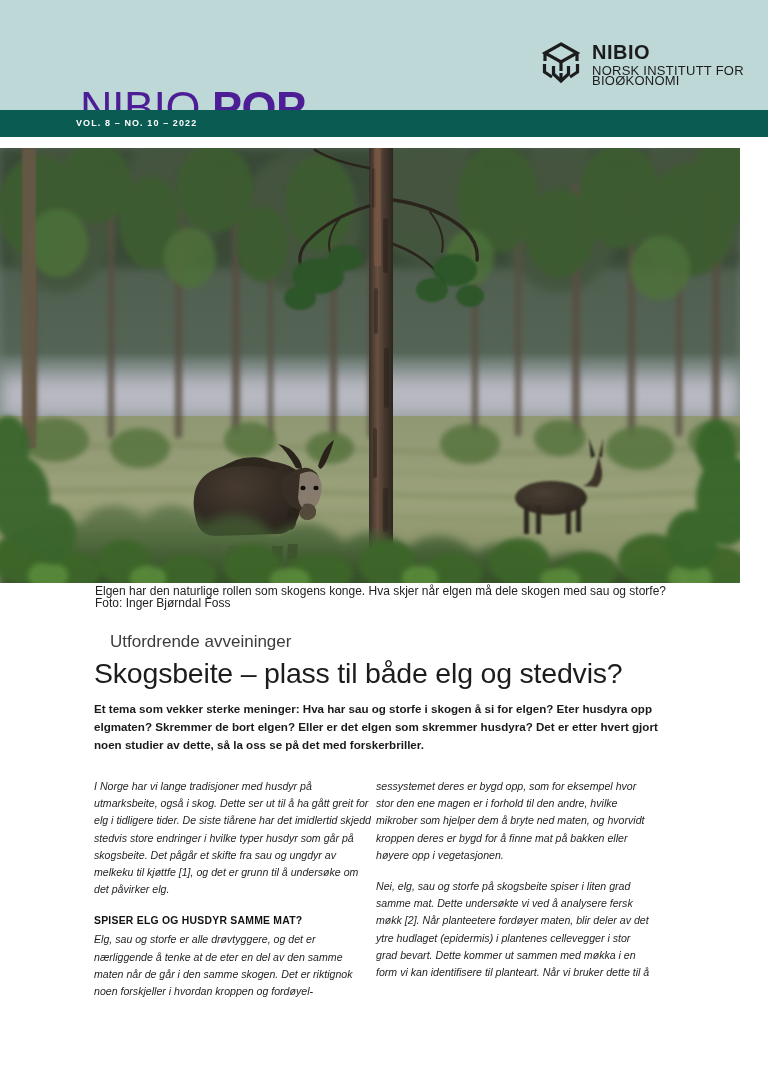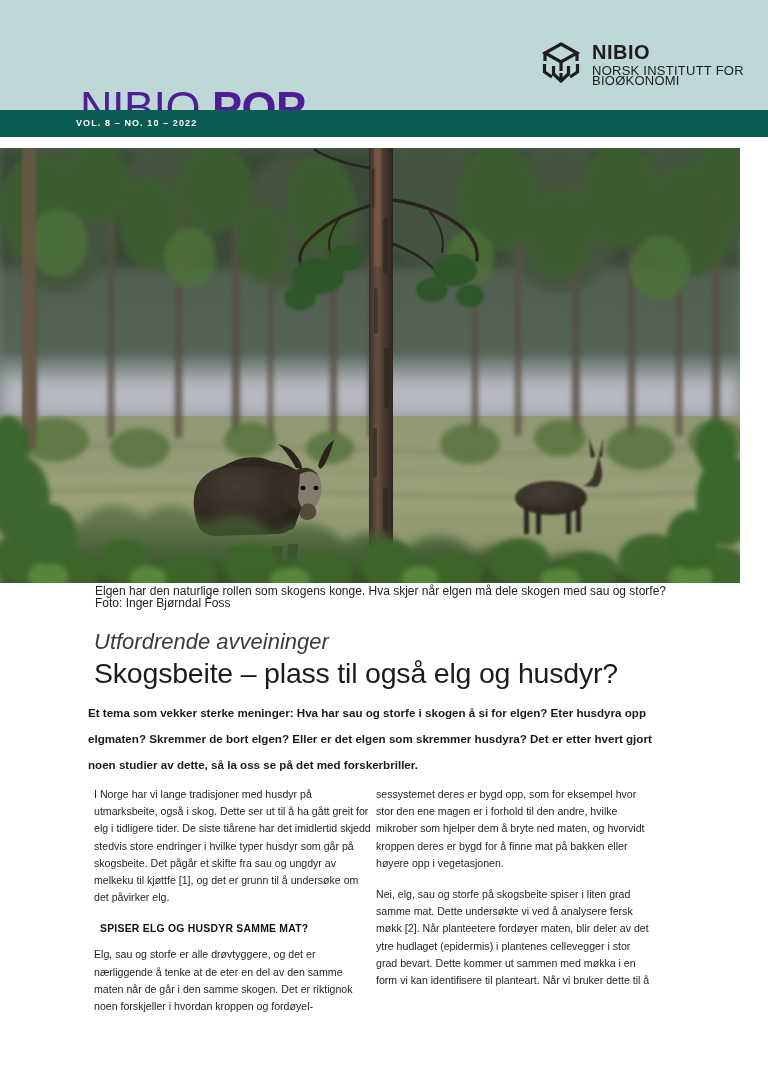--- a/index.html
+++ b/index.html
@@ -56,45 +56,45 @@
   }
   .photo svg { display:block; width:740px; height:435px; }
 
   .caption {
     position:absolute; left:95px; top:585px; width:600px;
     font-size:12px; line-height:12px; color:#222;
   }
 
   
   .kicker {
-    position:absolute; left:94px; top:630px;
-    font-size:22px; font-weight:400; color:#3c3c3c; line-height:24px;font-style:italic;
+    position:absolute; left:110px; top:630px;
+    font-size:17px; font-weight:400; color:#3c3c3c; line-height:24px;
   }
   .headline {
     position:absolute; left:94px; top:654px; width:600px;
     font-size:28.5px; font-weight:400; color:#1c1c1c;
     line-height:38px; letter-spacing:-0.2px;
   }
   .lede {
-    position:absolute; left:88px; top:700px; width:582px;
+    position:absolute; left:94px; top:700px; width:582px;
     font-size:11.6px; font-weight:700; color:#1a1a1a;
-    line-height:26px;
+    line-height:18px;
   }
 
   .col {
     position:absolute; top:778px; width:277px;
     font-size:10.6px; line-height:17.2px; color:#1f1f1f;
     text-align:left;
   }
   .col.left  { left:94px; }
   .col.right { left:376px; }
-  .col p { margin:8px 0 14px 0; }
+  .col p { margin:0 0 14px 0;font-style:italic; }
   .col h3 {
     font-size:10.4px; font-weight:700; letter-spacing:0.25px;
-    color:#111; margin:0 0 1px 6px; line-height:18px;
+    color:#111; margin:0 0 1px 0; line-height:18px;
   }
 </style>
 </head>
 <body>
 
 <div class="page">
 
   <div class="masthead">
     <div class="masthead-title"><span>NIBIO </span><span class="bold">POP</span></div>
 
@@ -367,21 +367,21 @@
         <ellipse cx="716" cy="300" rx="20" ry="28"></ellipse>
       </g>
 
       <rect x="0" y="0" width="740" height="435" fill="#1d2a1a" opacity="0.07"></rect>
     </svg>
   </div>
 
   <div class="caption">Elgen har den naturlige rollen som skogens konge. Hva skjer når elgen må dele skogen med sau og storfe? Foto: Inger Bjørndal Foss</div>
 
   <div class="kicker">Utfordrende avveininger</div>
-  <h1 class="headline">Skogsbeite – plass til også elg og husdyr?</h1>
+  <h1 class="headline">Skogsbeite – plass til både elg og stedvis?</h1>
   <p class="lede">Et tema som vekker sterke meninger: Hva har sau og storfe i skogen å si for elgen? Eter husdyra opp elgmaten? Skremmer de bort elgen? Eller er det elgen som skremmer husdyra? Det er etter hvert gjort noen studier av dette, så la oss se på det med forskerbriller.</p>
 
   <div class="col left">
     <p>I Norge har vi lange tradisjoner med husdyr på utmarksbeite, også i skog. Dette ser ut til å ha gått greit for elg i tidligere tider. De siste tiårene har det imidlertid skjedd stedvis store endringer i hvilke typer husdyr som går på skogsbeite. Det pågår et skifte fra sau og ungdyr av melkeku til kjøttfe [1], og det er grunn til å undersøke om det påvirker elg.</p>
     <h3>SPISER ELG OG HUSDYR SAMME MAT?</h3>
     <p>Elg, sau og storfe er alle drøvtyggere, og det er nærliggende å tenke at de eter en del av den samme maten når de går i den samme skogen. Det er riktignok noen forskjeller i hvordan kroppen og fordøyel-</p>
   </div>
 
   <div class="col right">
     <p>sessystemet deres er bygd opp, som for eksempel hvor stor den ene magen er i forhold til den andre, hvilke mikrober som hjelper dem å bryte ned maten, og hvorvidt kroppen deres er bygd for å finne mat på bakken eller høyere opp i vegetasjonen.</p>

